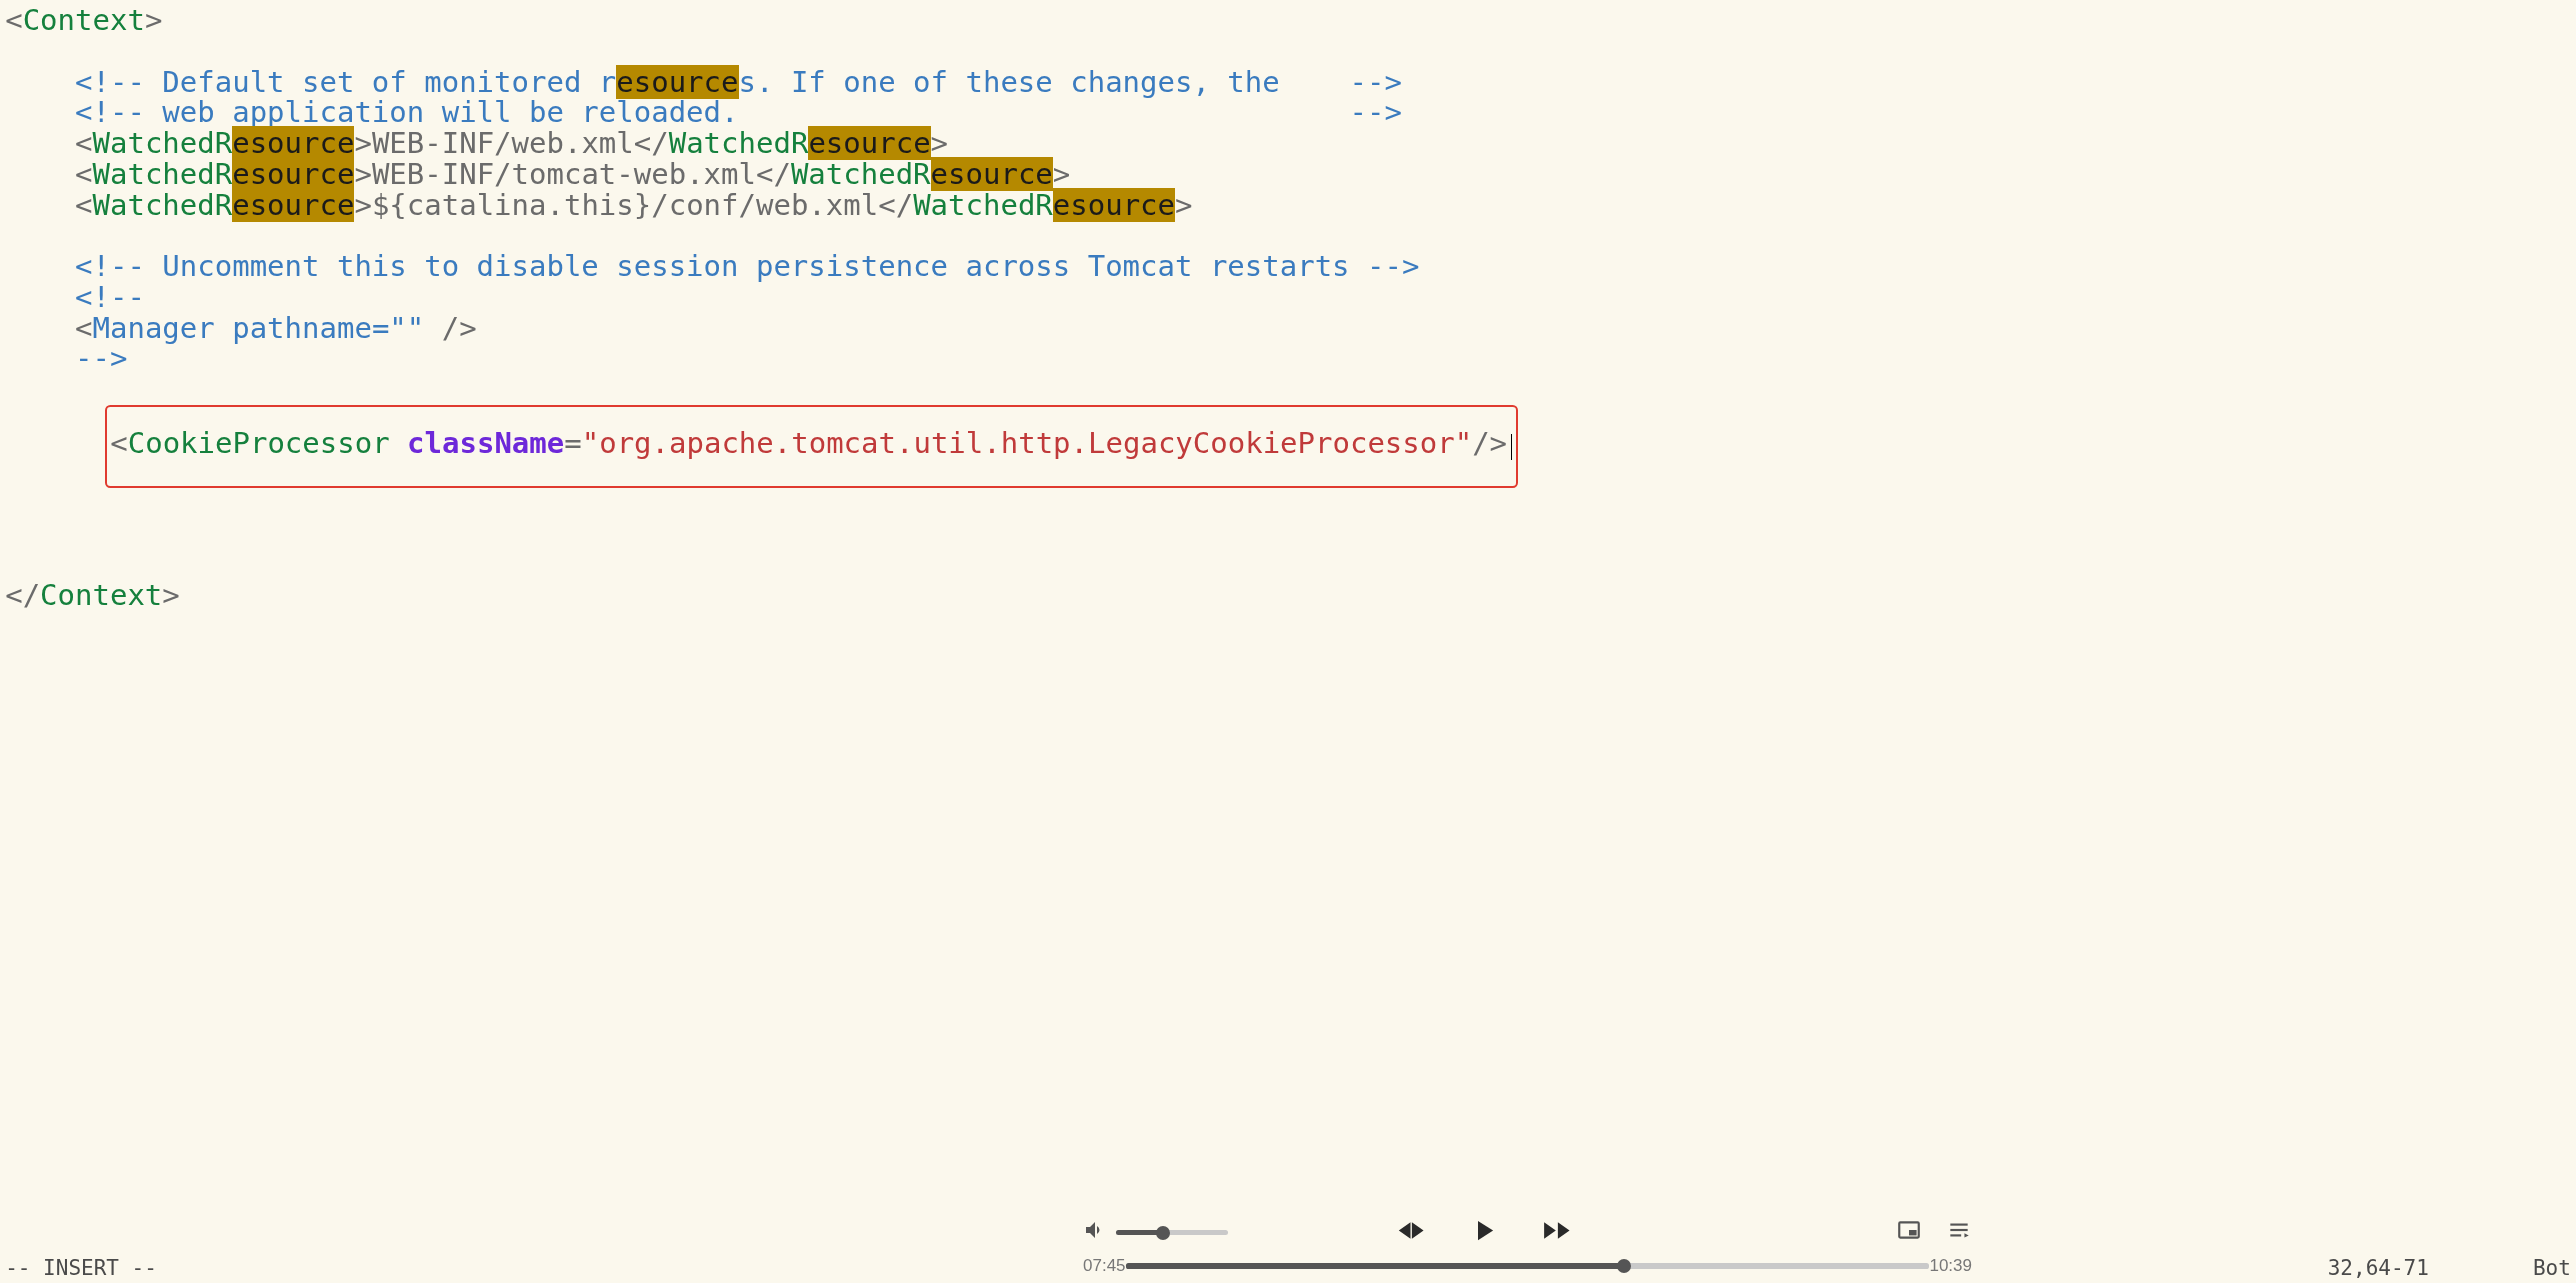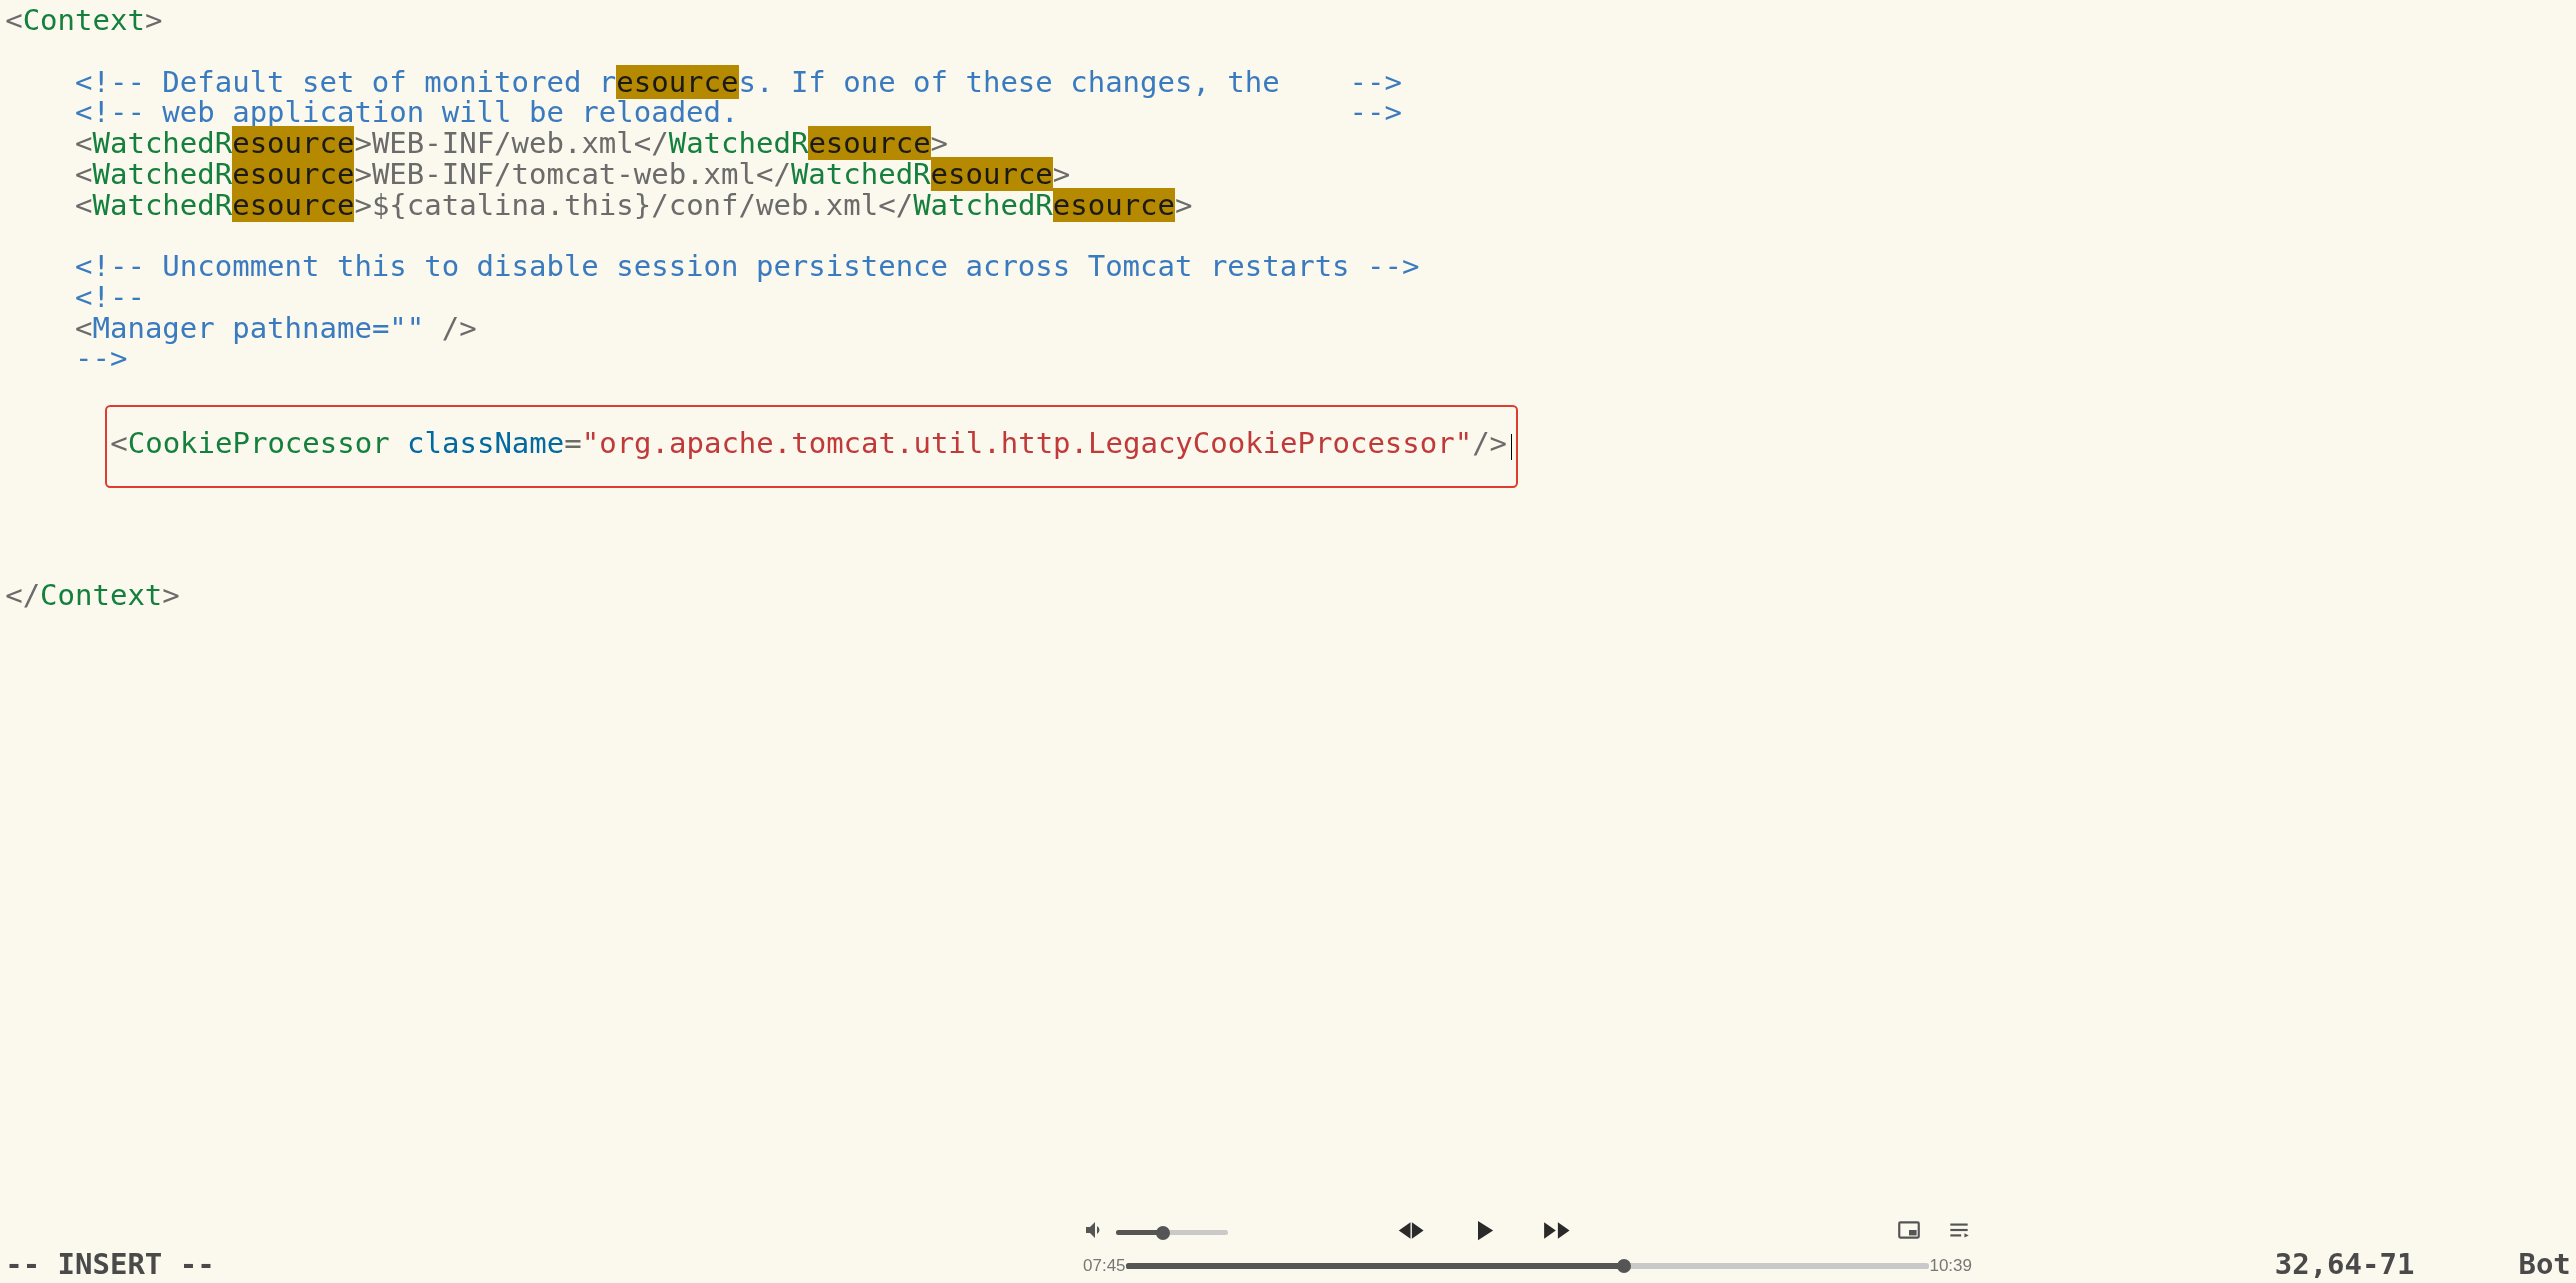--- a/index.html
+++ b/index.html
@@ -13,21 +13,21 @@
     position: relative;
     overflow: hidden;
   }
   .editor {
     white-space: pre;
     padding: 5.2px 0 0 5.2px;
   }
   .tag   { color: #15803d; }       
   .punct { color: #6b6b6b; }       
   .cmt   { color: #3a7bbf; }       
-  .attr  { color: #0369a1; }       
+  .attr  { color: #6d28d9; font-weight: bold; }       
   .str   { color: #c03a3a; }       
   .txt   { color: #6b6b6b; }       
   .hl    { background: #b58900; color: #1a1a1a; text-align: center; }  
   .boxed {
     border: 2.6px solid #e03b2f;
     border-radius: 5.2px;
     display: inline-block;
     padding: 21px 3.5px 26px 3.5px;
     margin-left: -5.2px;
   }
@@ -36,25 +36,25 @@
     width:1.7px; height:26px;
     background:#000;
     vertical-align:text-bottom;
     margin-left:3.5px;
   }
 
   
   .ruler {
     position: absolute;
     left: 5.2px; right: 5.2px; bottom: 3.5px;
-    font-size: 29px;
+    font-size: 21px;
     color: #4a4a4a;
     display: flex;
     justify-content: space-between;
-    font-weight: 700;
+    font-weight: 400;
   }
   .ruler .mode { flex: 0 0 auto; }
   .ruler .pos  { flex: 0 0 auto; margin-left:auto; padding-right:104px;}
   .ruler .loc  { flex: 0 0 auto; }
 
   
   .player {
     position: absolute;
     left: 1083px;
     bottom: 0;

